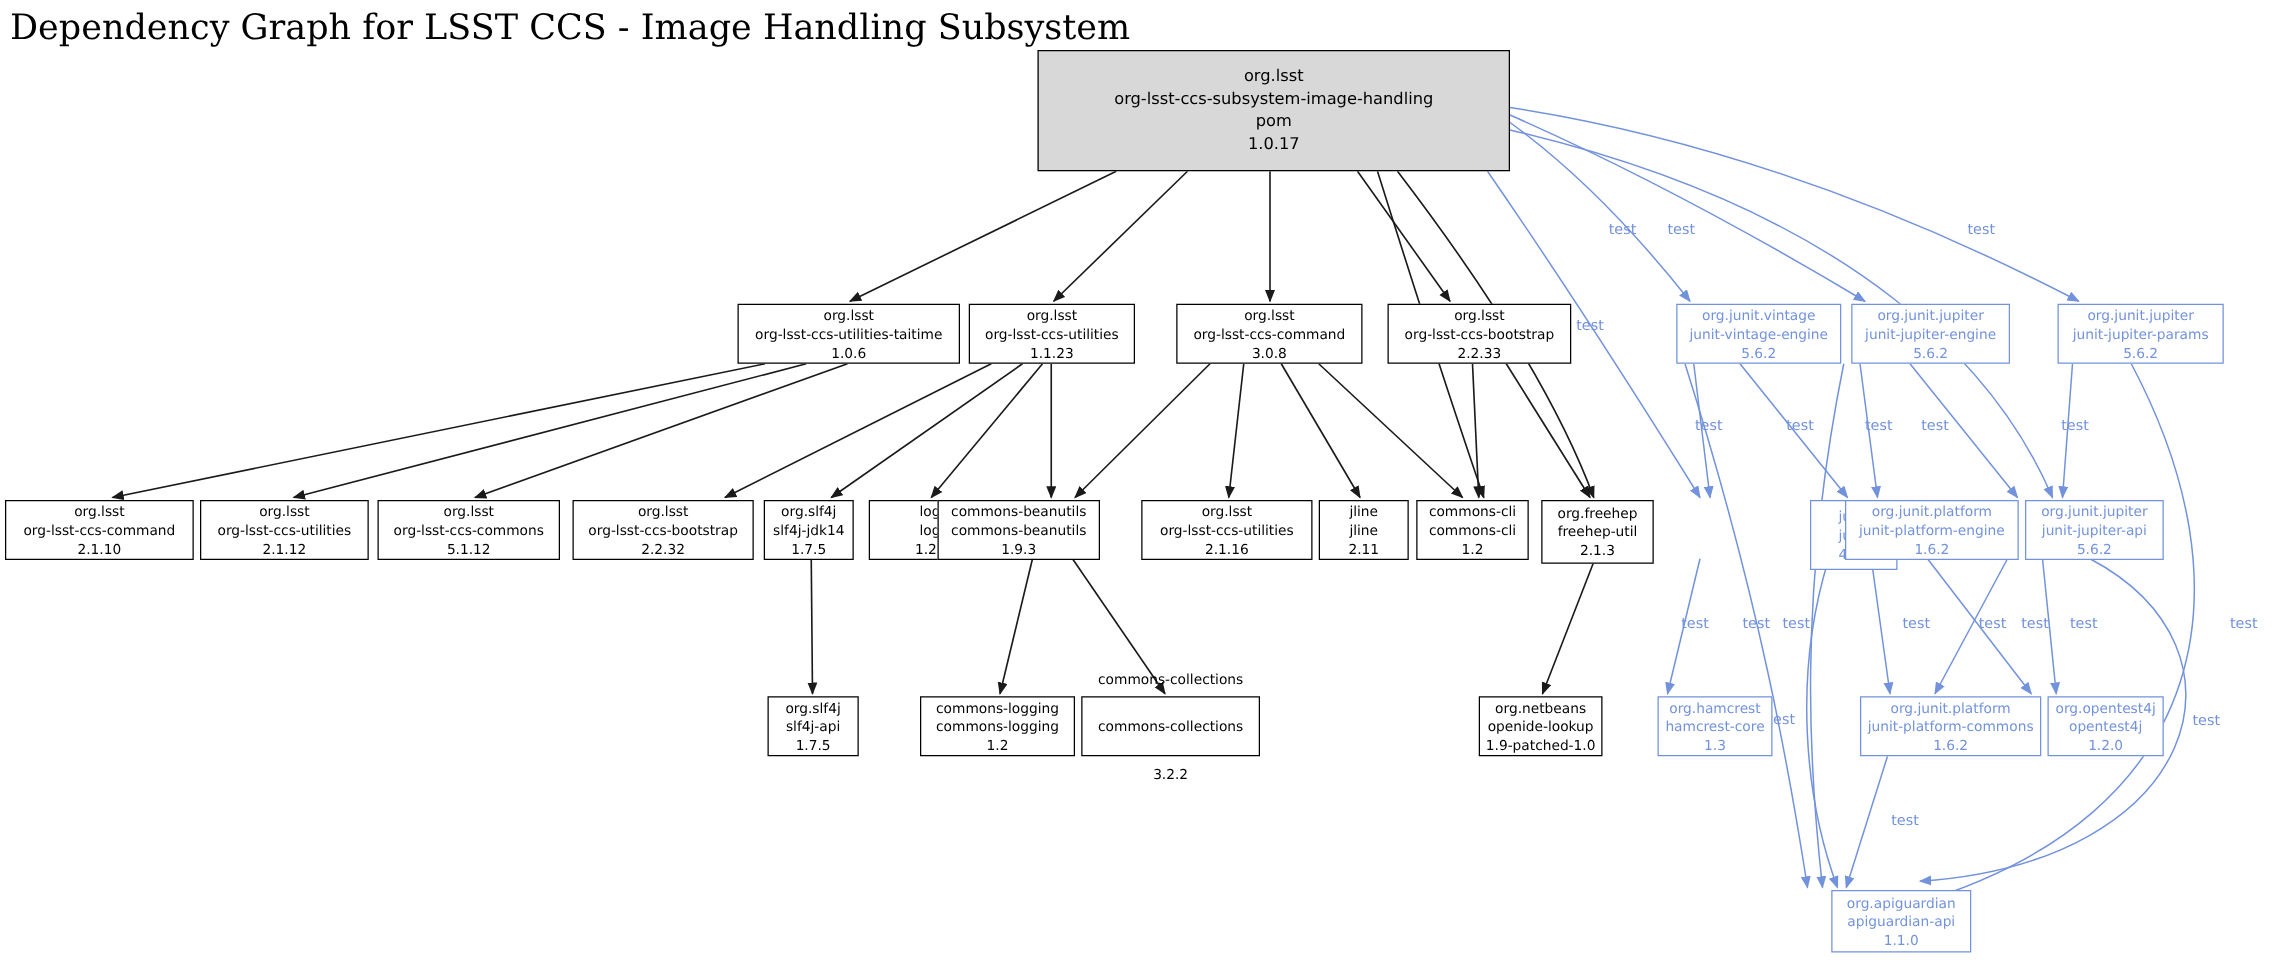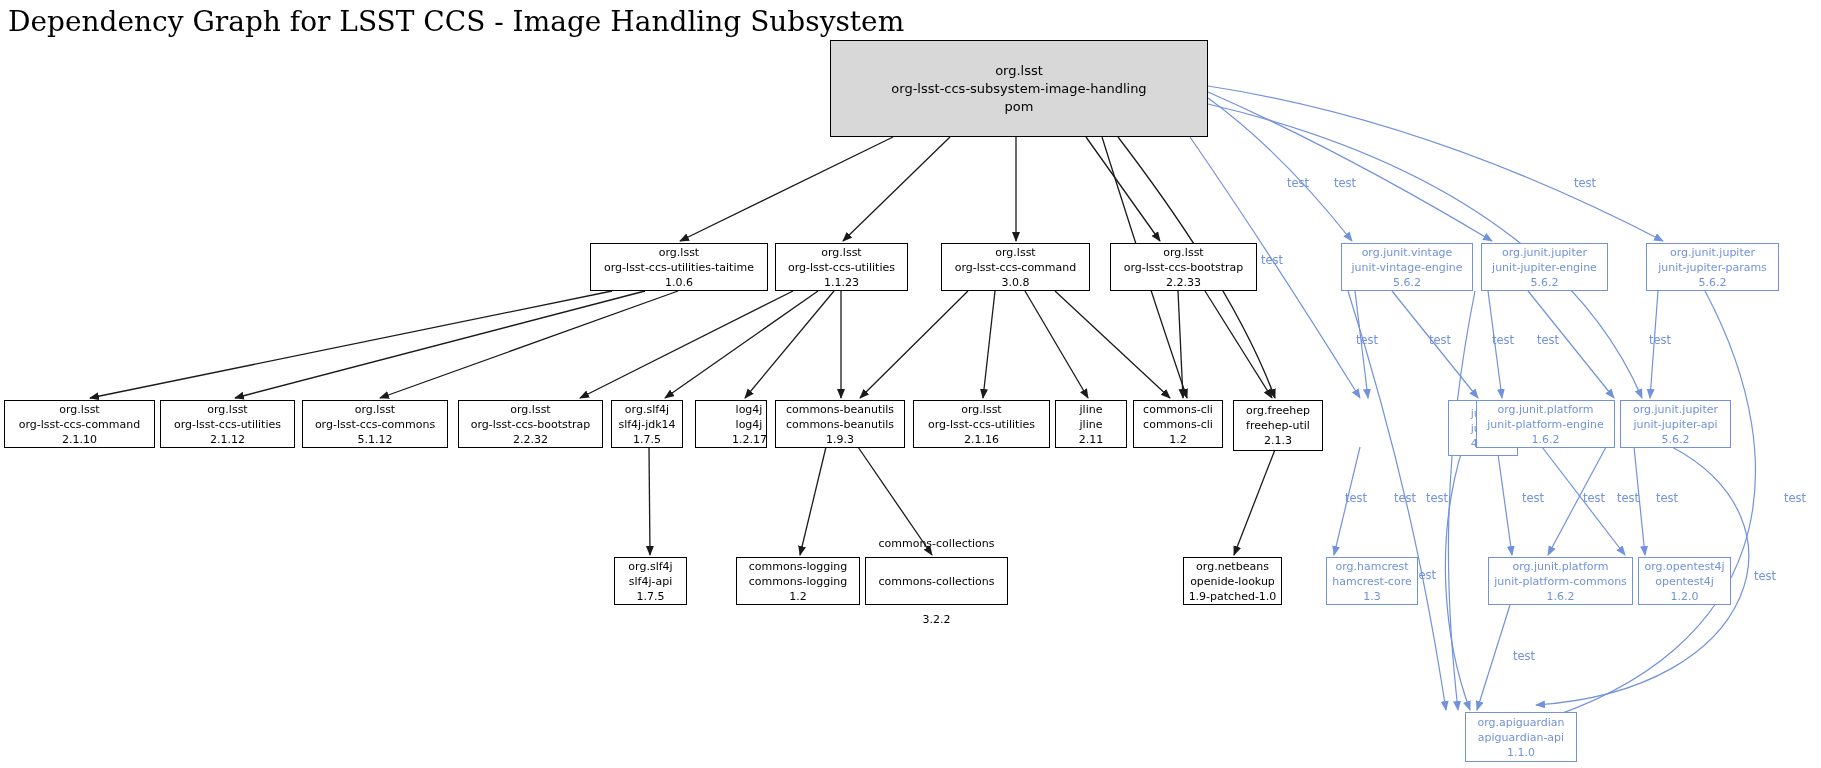--- a/index.html
+++ b/index.html
@@ -98,20 +98,21 @@
         <text x="1667" y="502" text-anchor="middle" class="elabel">test</text>
         <text x="1795" y="502" text-anchor="middle" class="elabel">test</text>
         <text x="1524" y="660" text-anchor="middle" class="elabel">test</text>
       </g>
   </svg>
   <div id="nodes">
       <div class="node root" style="left: 830px; top: 40px; width: 378px; height: 97px;">
         <div>org.lsst</div>
         <div>org-lsst-ccs-subsystem-image-handling</div>
         <div>pom</div>
+        <div>1.0.17</div>
       </div>
       <div class="node black" style="left: 590px; top: 243px; width: 178px; height: 48px;">
         <div>org.lsst</div>
         <div>org-lsst-ccs-utilities-taitime</div>
         <div>1.0.6</div>
       </div>
       <div class="node black" style="left: 775px; top: 243px; width: 133px; height: 48px;">
         <div>org.lsst</div>
         <div>org-lsst-ccs-utilities</div>
         <div>1.1.23</div>
@@ -164,21 +165,21 @@
       <div class="node black" style="left: 611px; top: 400px; width: 72px; height: 48px;">
         <div>org.slf4j</div>
         <div>slf4j-jdk14</div>
         <div>1.7.5</div>
       </div>
       <div class="node black" style="left: 695px; top: 400px; width: 72px; height: 48px; padding-left: 36px;">
         <div>log4j</div>
         <div>log4j</div>
         <div>1.2.17</div>
       </div>
-      <div class="node black" style="left: 775px; top: 400px; width: 130px; height: 48px;">
+      <div class="node black" style="left: 750px; top: 400px; width: 130px; height: 48px;">
         <div>commons-beanutils</div>
         <div>commons-beanutils</div>
         <div>1.9.3</div>
       </div>
       <div class="node black" style="left: 913px; top: 400px; width: 137px; height: 48px;">
         <div>org.lsst</div>
         <div>org-lsst-ccs-utilities</div>
         <div>2.1.16</div>
       </div>
       <div class="node black" style="left: 1055px; top: 400px; width: 72px; height: 48px;">

